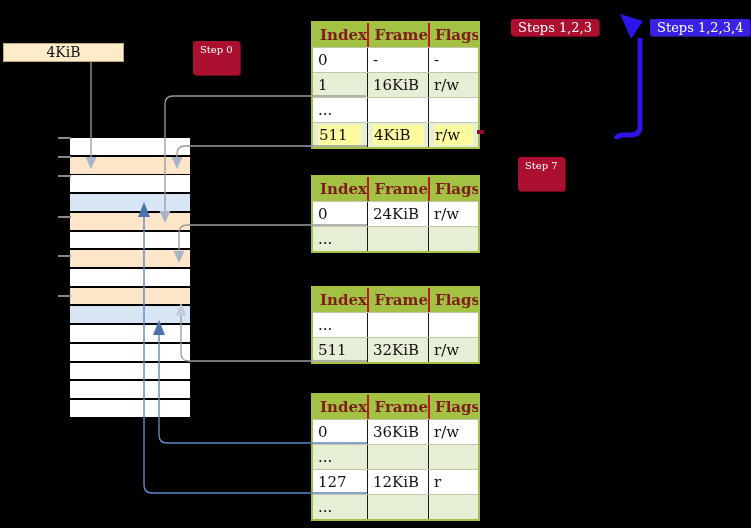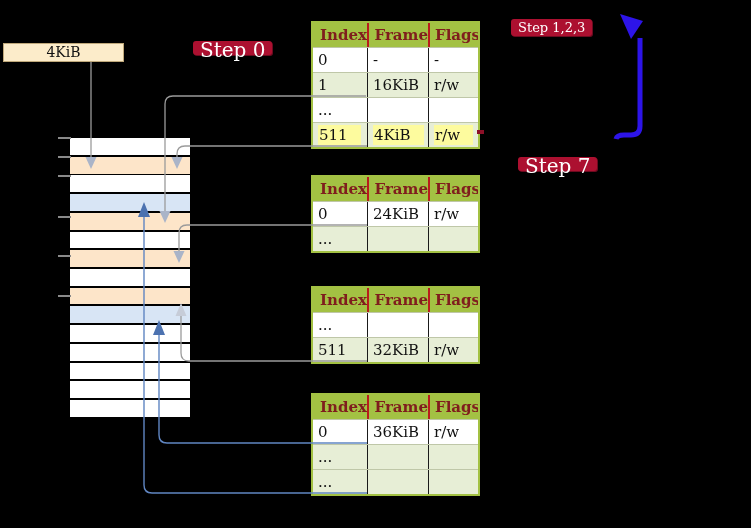--- a/index.html
+++ b/index.html
@@ -10,21 +10,21 @@
   .mem-white{background:#ffffff;}
   .mem-orange{background:#fde5c9;}
   .mem-blue{background:#d8e5f5;}
   .tick{position:absolute;left:58px;width:13px;height:2px;background:#8a8a8a;}
   
   .framelabel{position:absolute;left:3px;top:43px;width:119px;height:17px;
     background:#fcecca;border:1px solid #bfa87a;color:#111;
     font-size:14px;line-height:17px;text-align:center;}
   
   .badge{position:absolute;color:#fff;white-space:nowrap;border-radius:3px;
-    padding:0 7px;height:14px;line-height:18px;font-size:20px;}
+    padding:0 7px;height:34px;line-height:18px;font-size:10px;}
   .badge-red{background:#ac1030;box-shadow:1px 1px 0 #6d0a1f;}
   .badge-blue{background:#3a22e4;box-shadow:1px 1px 0 #221285;border-radius:2px;}
   #badge-step0{left:193px;top:41px;}
   #badge-steps123{left:511px;top:19px;height:17px;line-height:17px;font-size:13px;}
   #badge-step4{left:518px;top:157px;}
   #badge-steps1234{left:650px;top:19px;height:17px;line-height:17px;font-size:13px;}
   
   .ptable{position:absolute;width:165px;border:2px solid #a3c143;background:#a3c143;}
   .pt1{left:311px;top:21px;}
   .pt2{left:311px;top:175px;}
@@ -73,22 +73,23 @@
       <div class="tick" style="top: 156px;"></div>
       <div class="tick" style="top: 175px;"></div>
       <div class="tick" style="top: 216px;"></div>
       <div class="tick" style="top: 255px;"></div>
       <div class="tick" style="top: 295px;"></div>
     </div>
 
   <div class="framelabel">4KiB</div>
 
   <div class="badge badge-red" id="badge-step0">Step 0</div>
-  <div class="badge badge-red" id="badge-steps123">Step 1,2,3</div>
+  <div class="badge badge-red" id="badge-steps123">Steps 1,2,3</div>
   <div class="badge badge-red" id="badge-step4">Step 7</div>
+  <div class="badge badge-blue" id="badge-steps1234">Steps 1,2,3,4</div>
 
   <div class="ptable pt1">
       <div class="trow hdr">
         <div class="tcell c1">Index</div>
         <div class="tcell c2">Frame</div>
         <div class="tcell c3">Flags</div>
       </div>
       <div class="trow body w">
         <div class="tcell c1">0</div>
         <div class="tcell c2">-</div>
@@ -152,20 +153,25 @@
       </div>
       <div class="trow body w">
         <div class="tcell c1">0</div>
         <div class="tcell c2">36KiB</div>
         <div class="tcell c3">r/w</div>
       </div>
       <div class="trow body g">
         <div class="tcell c1">...</div>
         <div class="tcell c2"></div>
         <div class="tcell c3"></div>
+      </div>
+      <div class="trow body w">
+        <div class="tcell c1">127</div>
+        <div class="tcell c2">12KiB</div>
+        <div class="tcell c3">r</div>
       </div>
       <div class="trow body g">
         <div class="tcell c1">...</div>
         <div class="tcell c2"></div>
         <div class="tcell c3"></div>
       </div>
     </div>
 
   <div class="reddash"></div>
 

